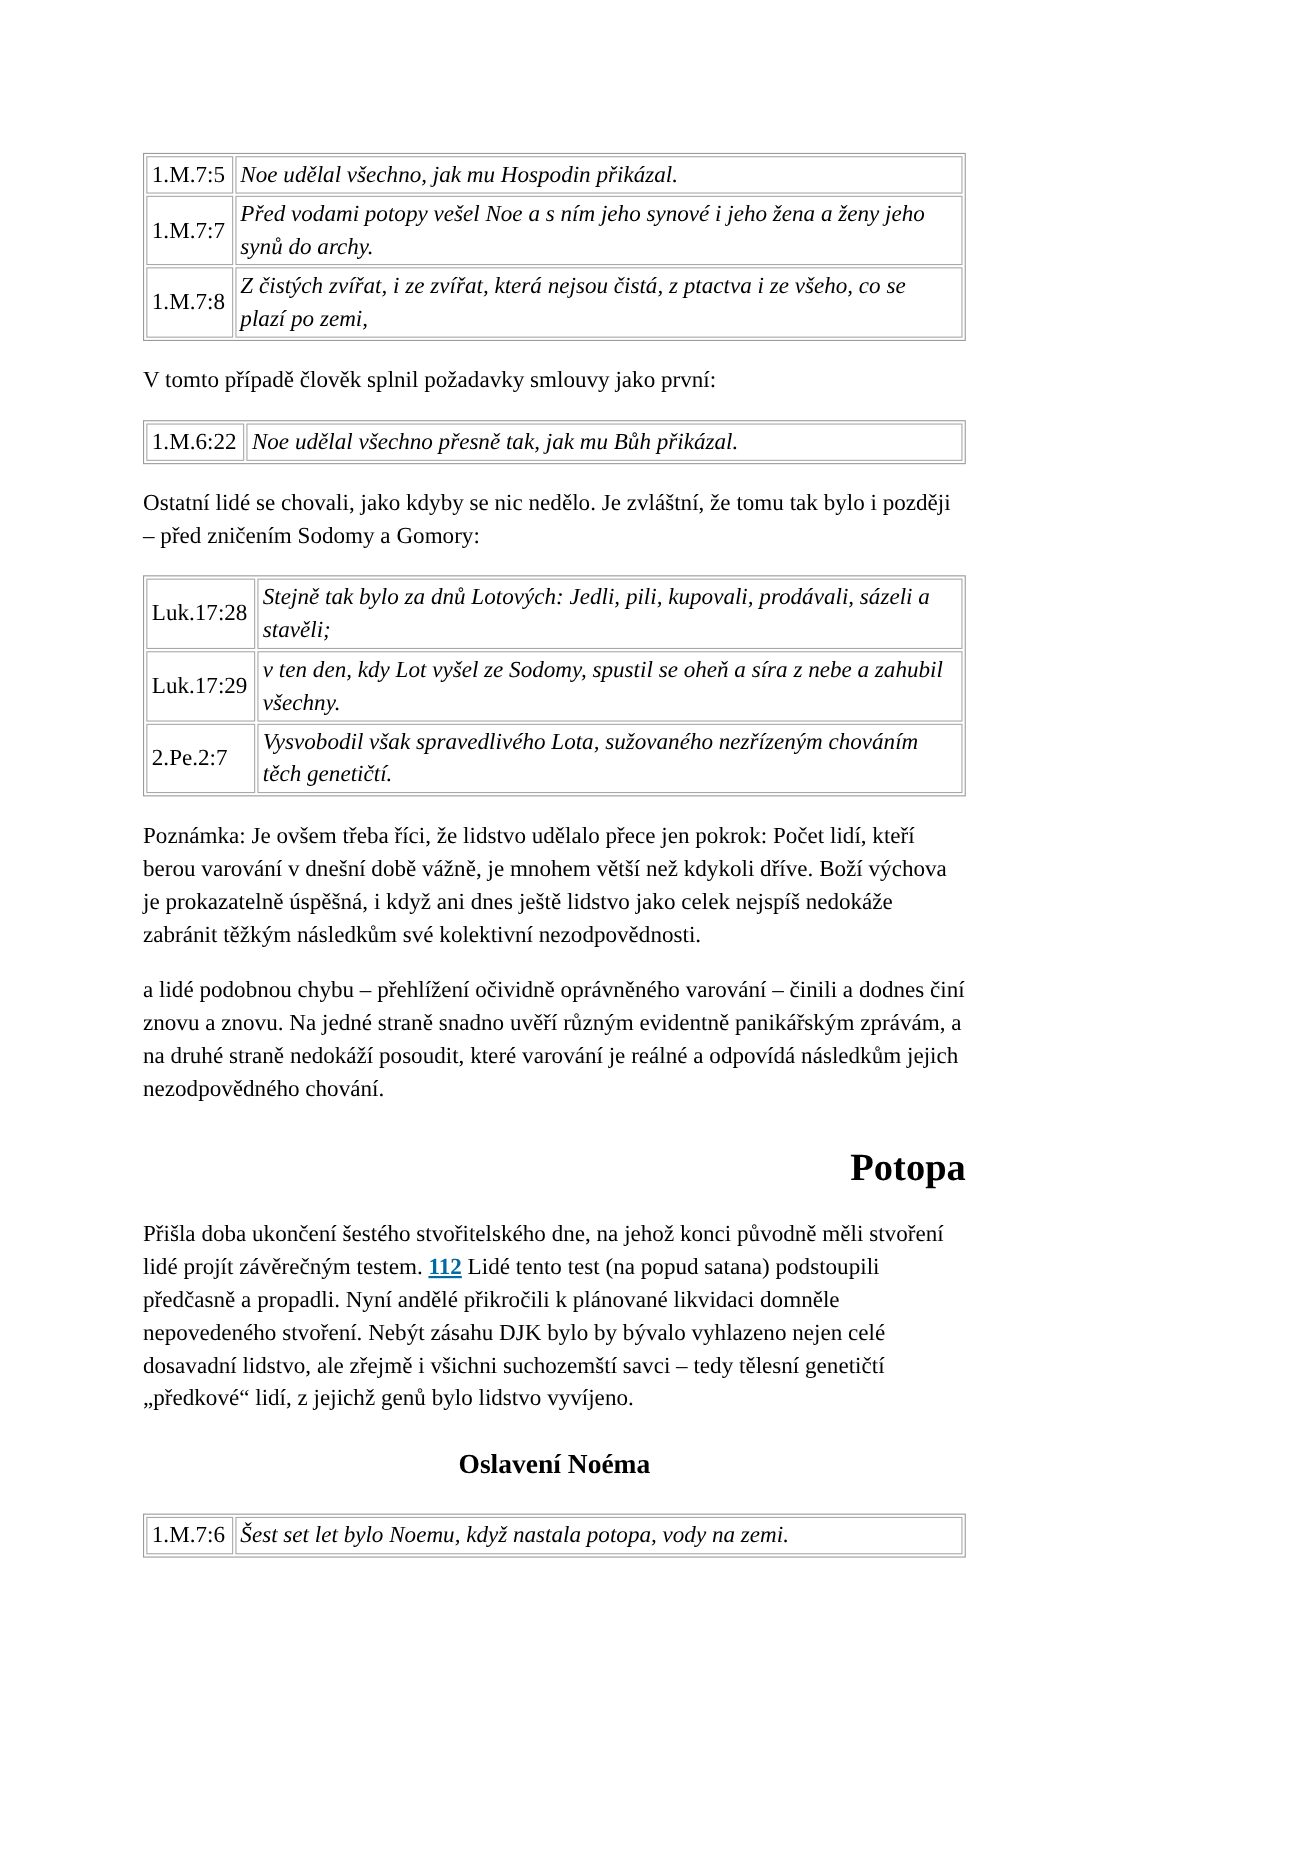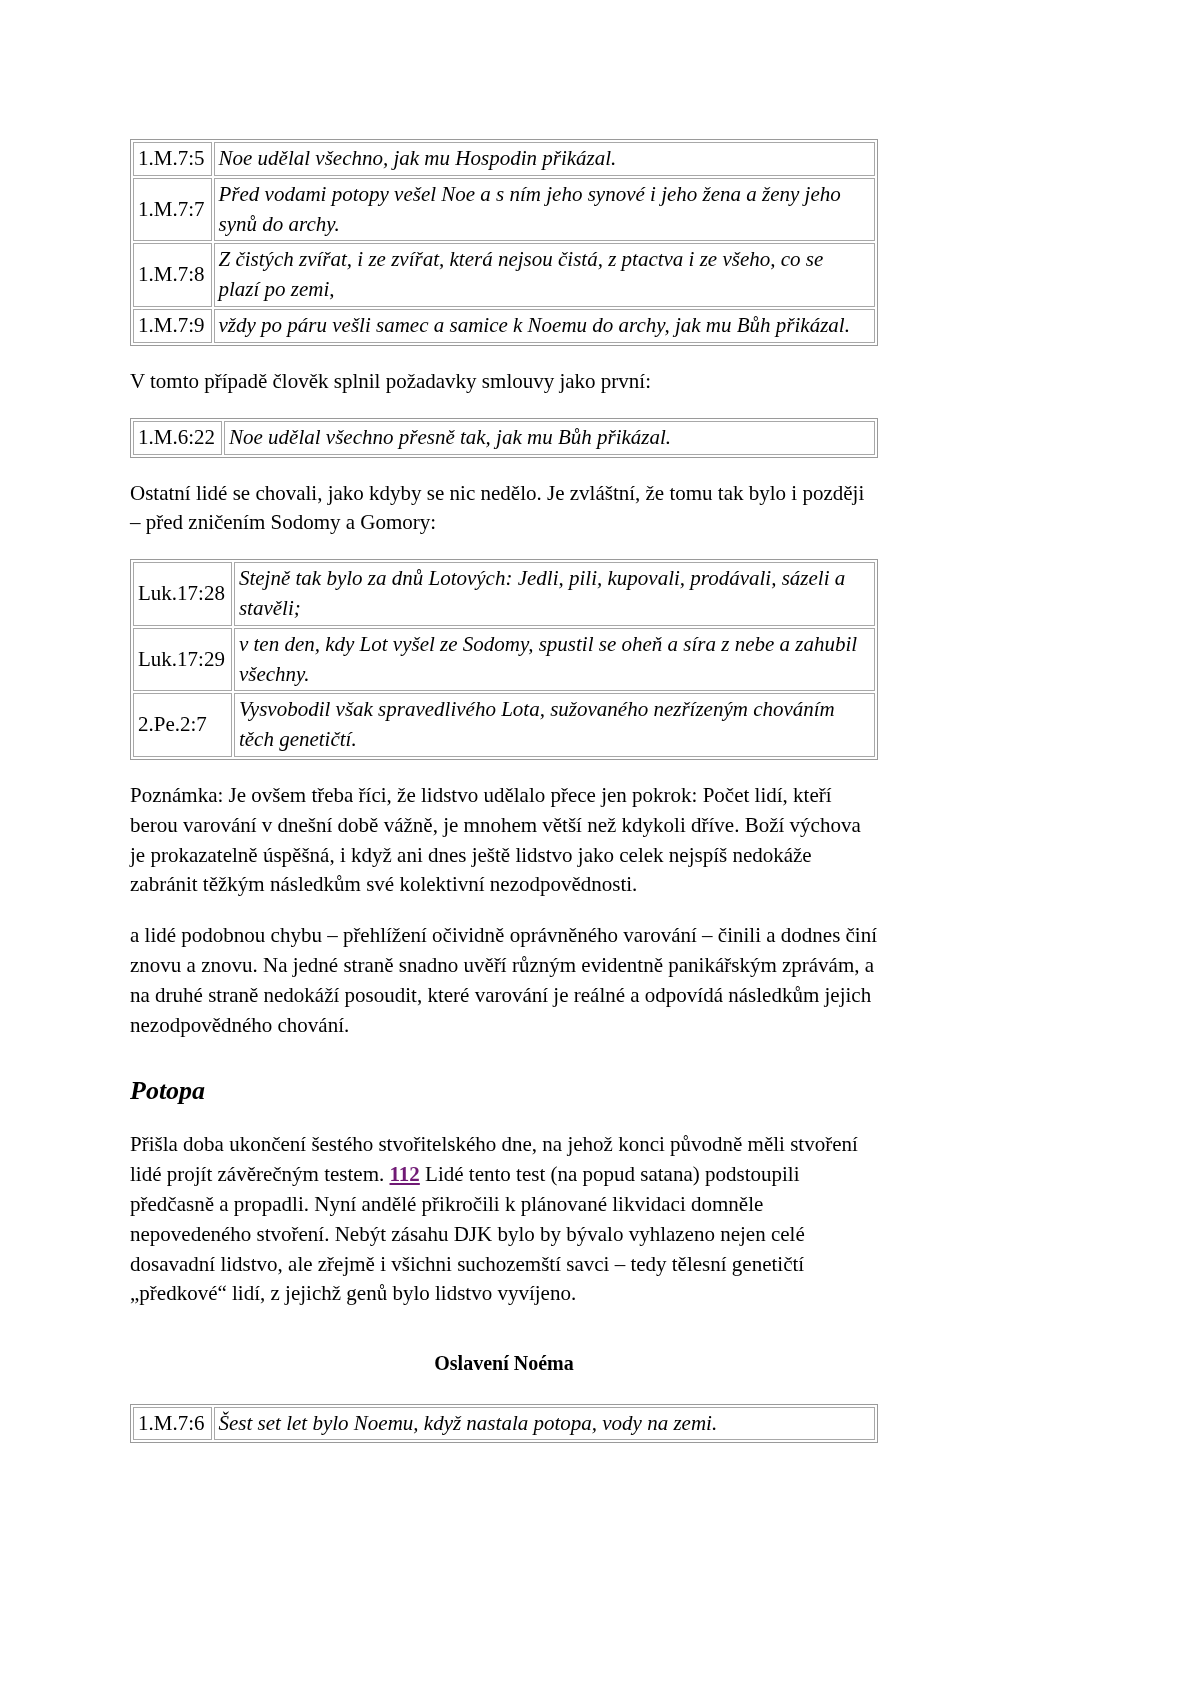--- a/index.html
+++ b/index.html
@@ -31,34 +31,33 @@
   table.verse-table:first-child { margin-top: 0; }
   table.verse-table td {
     border: 1px solid #a8a8a8;
     padding: 1px 6px 1px 4px;
     vertical-align: middle;
   }
   td.ref { white-space: nowrap; width: 1%; font-style: normal; }
   td.verse { font-style: italic; margin-left: 25px; }
 
   h1.h-potopa {
-    text-align: left;
-    font-size: 26px;
+    text-align: right;
+    font-size: 35px;
     font-weight: bold;
     margin: 32px 0 21px 0;
-    font-style: italic;
   }
   h2.h-oslaveni {
     text-align: center;
-    font-size: 20px;
+    font-size: 25px;
     font-weight: bold;
-    margin: 40px 0 26px 0;
+    margin: 28px 0 26px 0;
   }
   a.ref-link {
-    color: #701a75;
+    color: #0369a1;
     font-weight: bold;
     text-decoration: underline;
   }
 </style>
 </head>
 <body>
 
 <div class="page">
 
   <table class="verse-table wide">
@@ -67,24 +66,20 @@
         <td class="ref">1.M.7:5</td>
         <td class="verse">Noe udělal všechno, jak mu Hospodin přikázal.</td>
       </tr>
       <tr>
         <td class="ref">1.M.7:7</td>
         <td class="verse">Před vodami potopy vešel Noe a s ním jeho synové i jeho žena a ženy jeho synů do archy.</td>
       </tr>
       <tr>
         <td class="ref">1.M.7:8</td>
         <td class="verse">Z čistých zvířat, i ze zvířat, která nejsou čistá, z ptactva i ze všeho, co se plazí po zemi,</td>
-      </tr>
-      <tr>
-        <td class="ref">1.M.7:9</td>
-        <td class="verse">vždy po páru vešli samec a samice k Noemu do archy, jak mu Bůh přikázal.</td>
       </tr>
     </tbody>
   </table>
 
   <p>V tomto případě člověk splnil požadavky smlouvy jako první:</p>
 
   <table class="verse-table fit">
     <tbody>
       <tr>
         <td class="ref">1.M.6:22</td>

